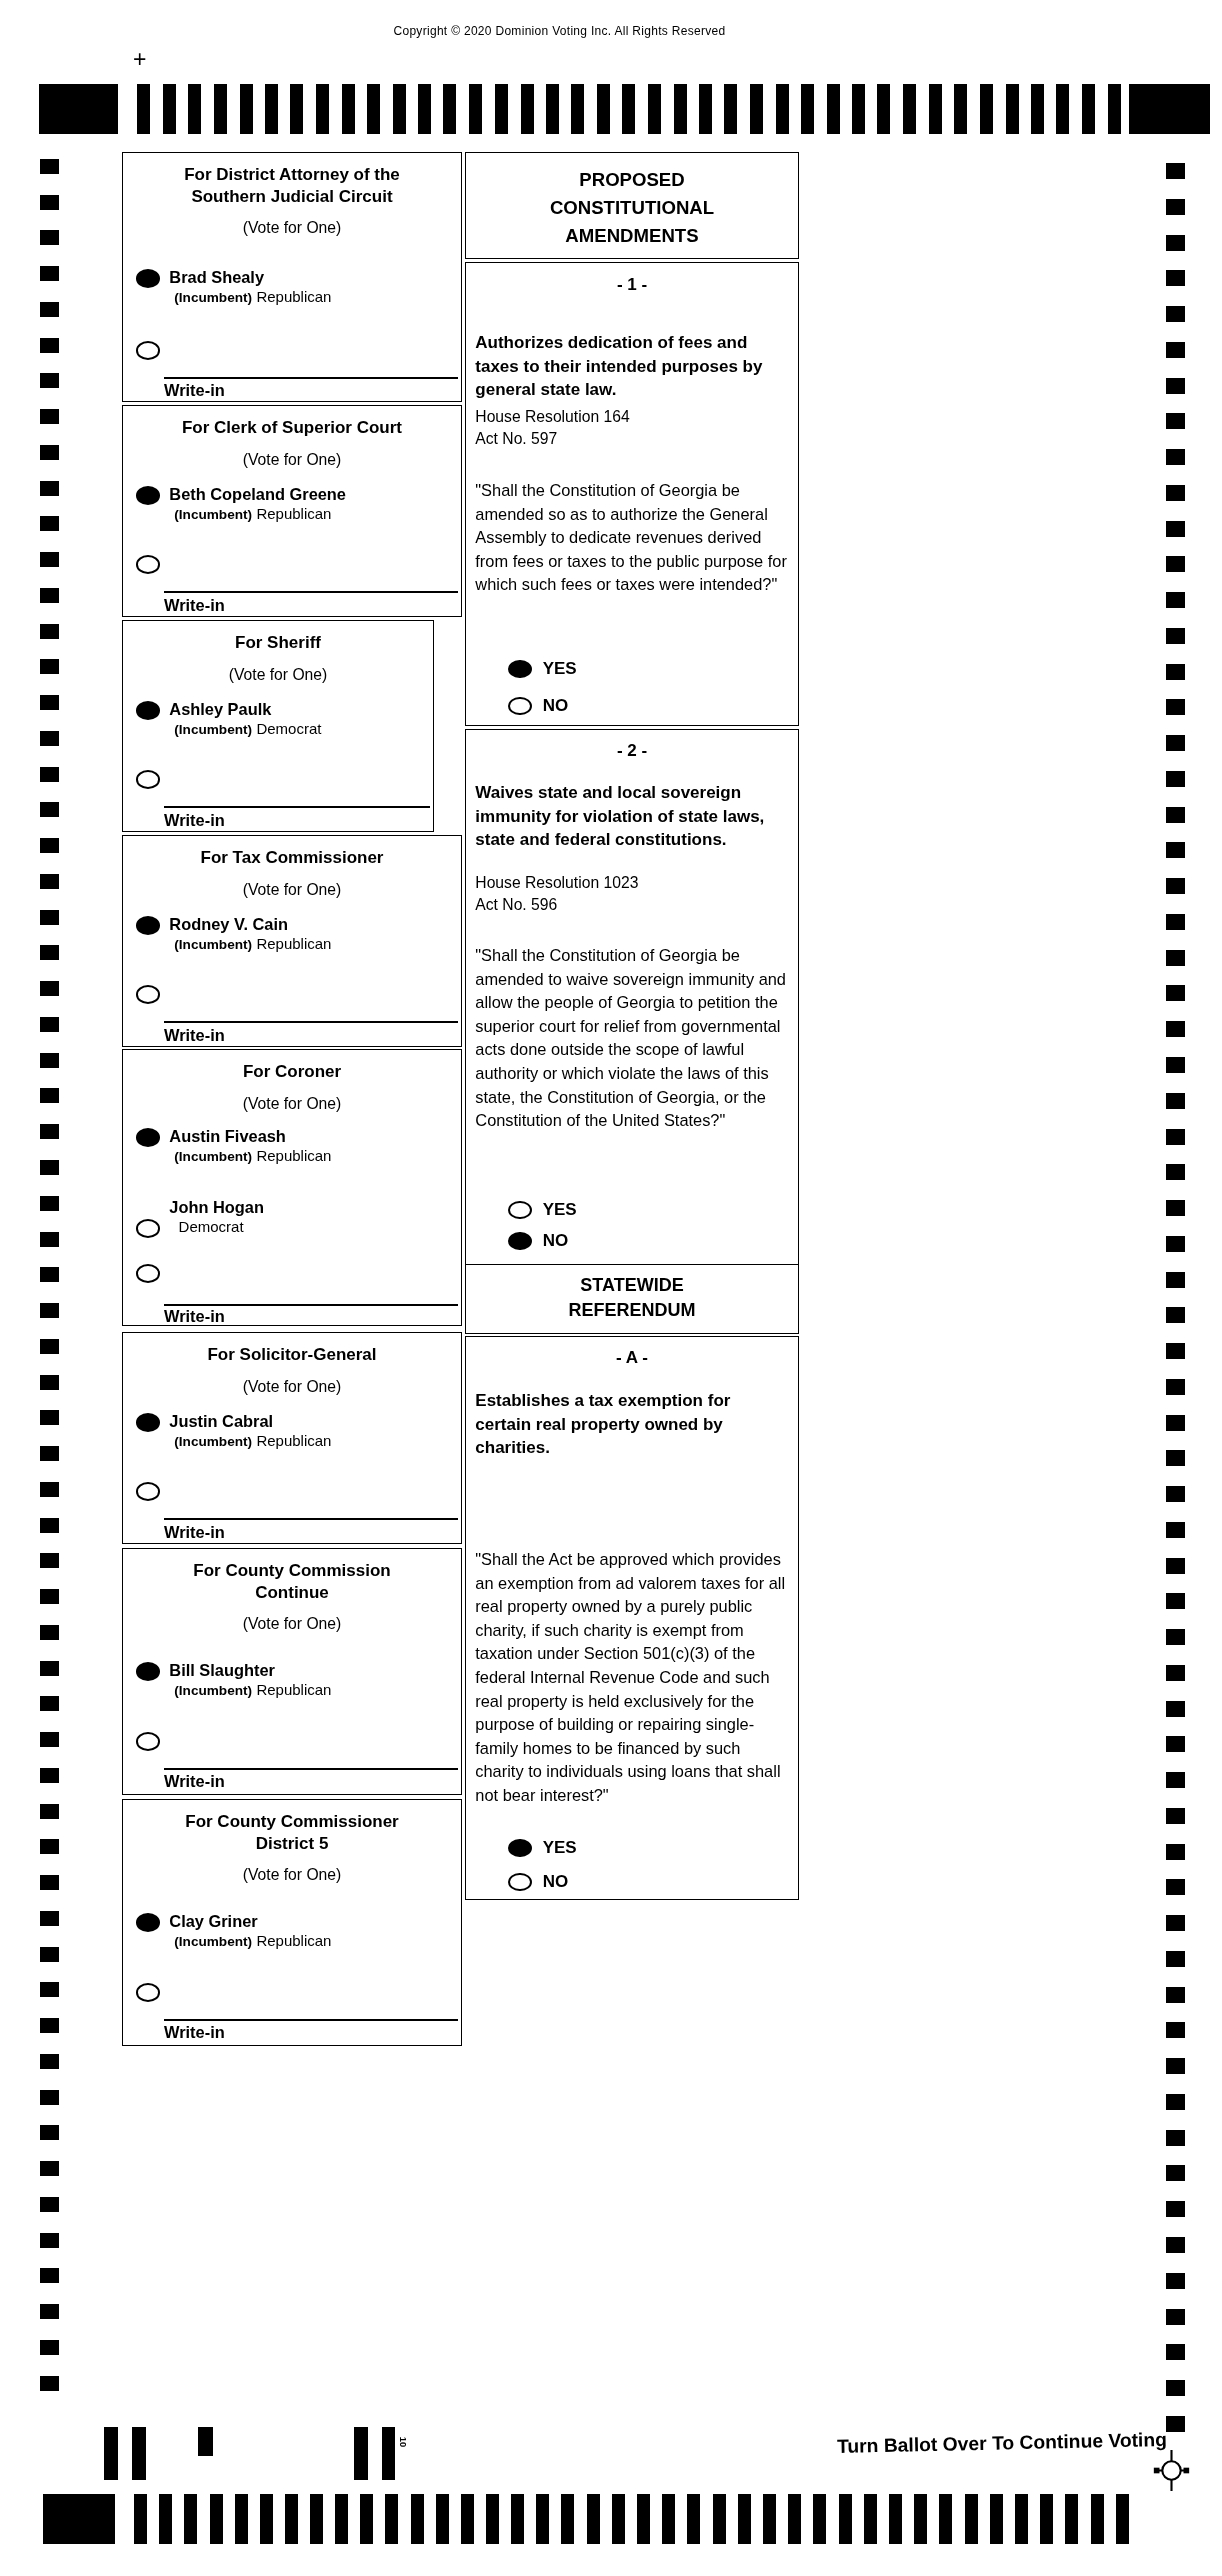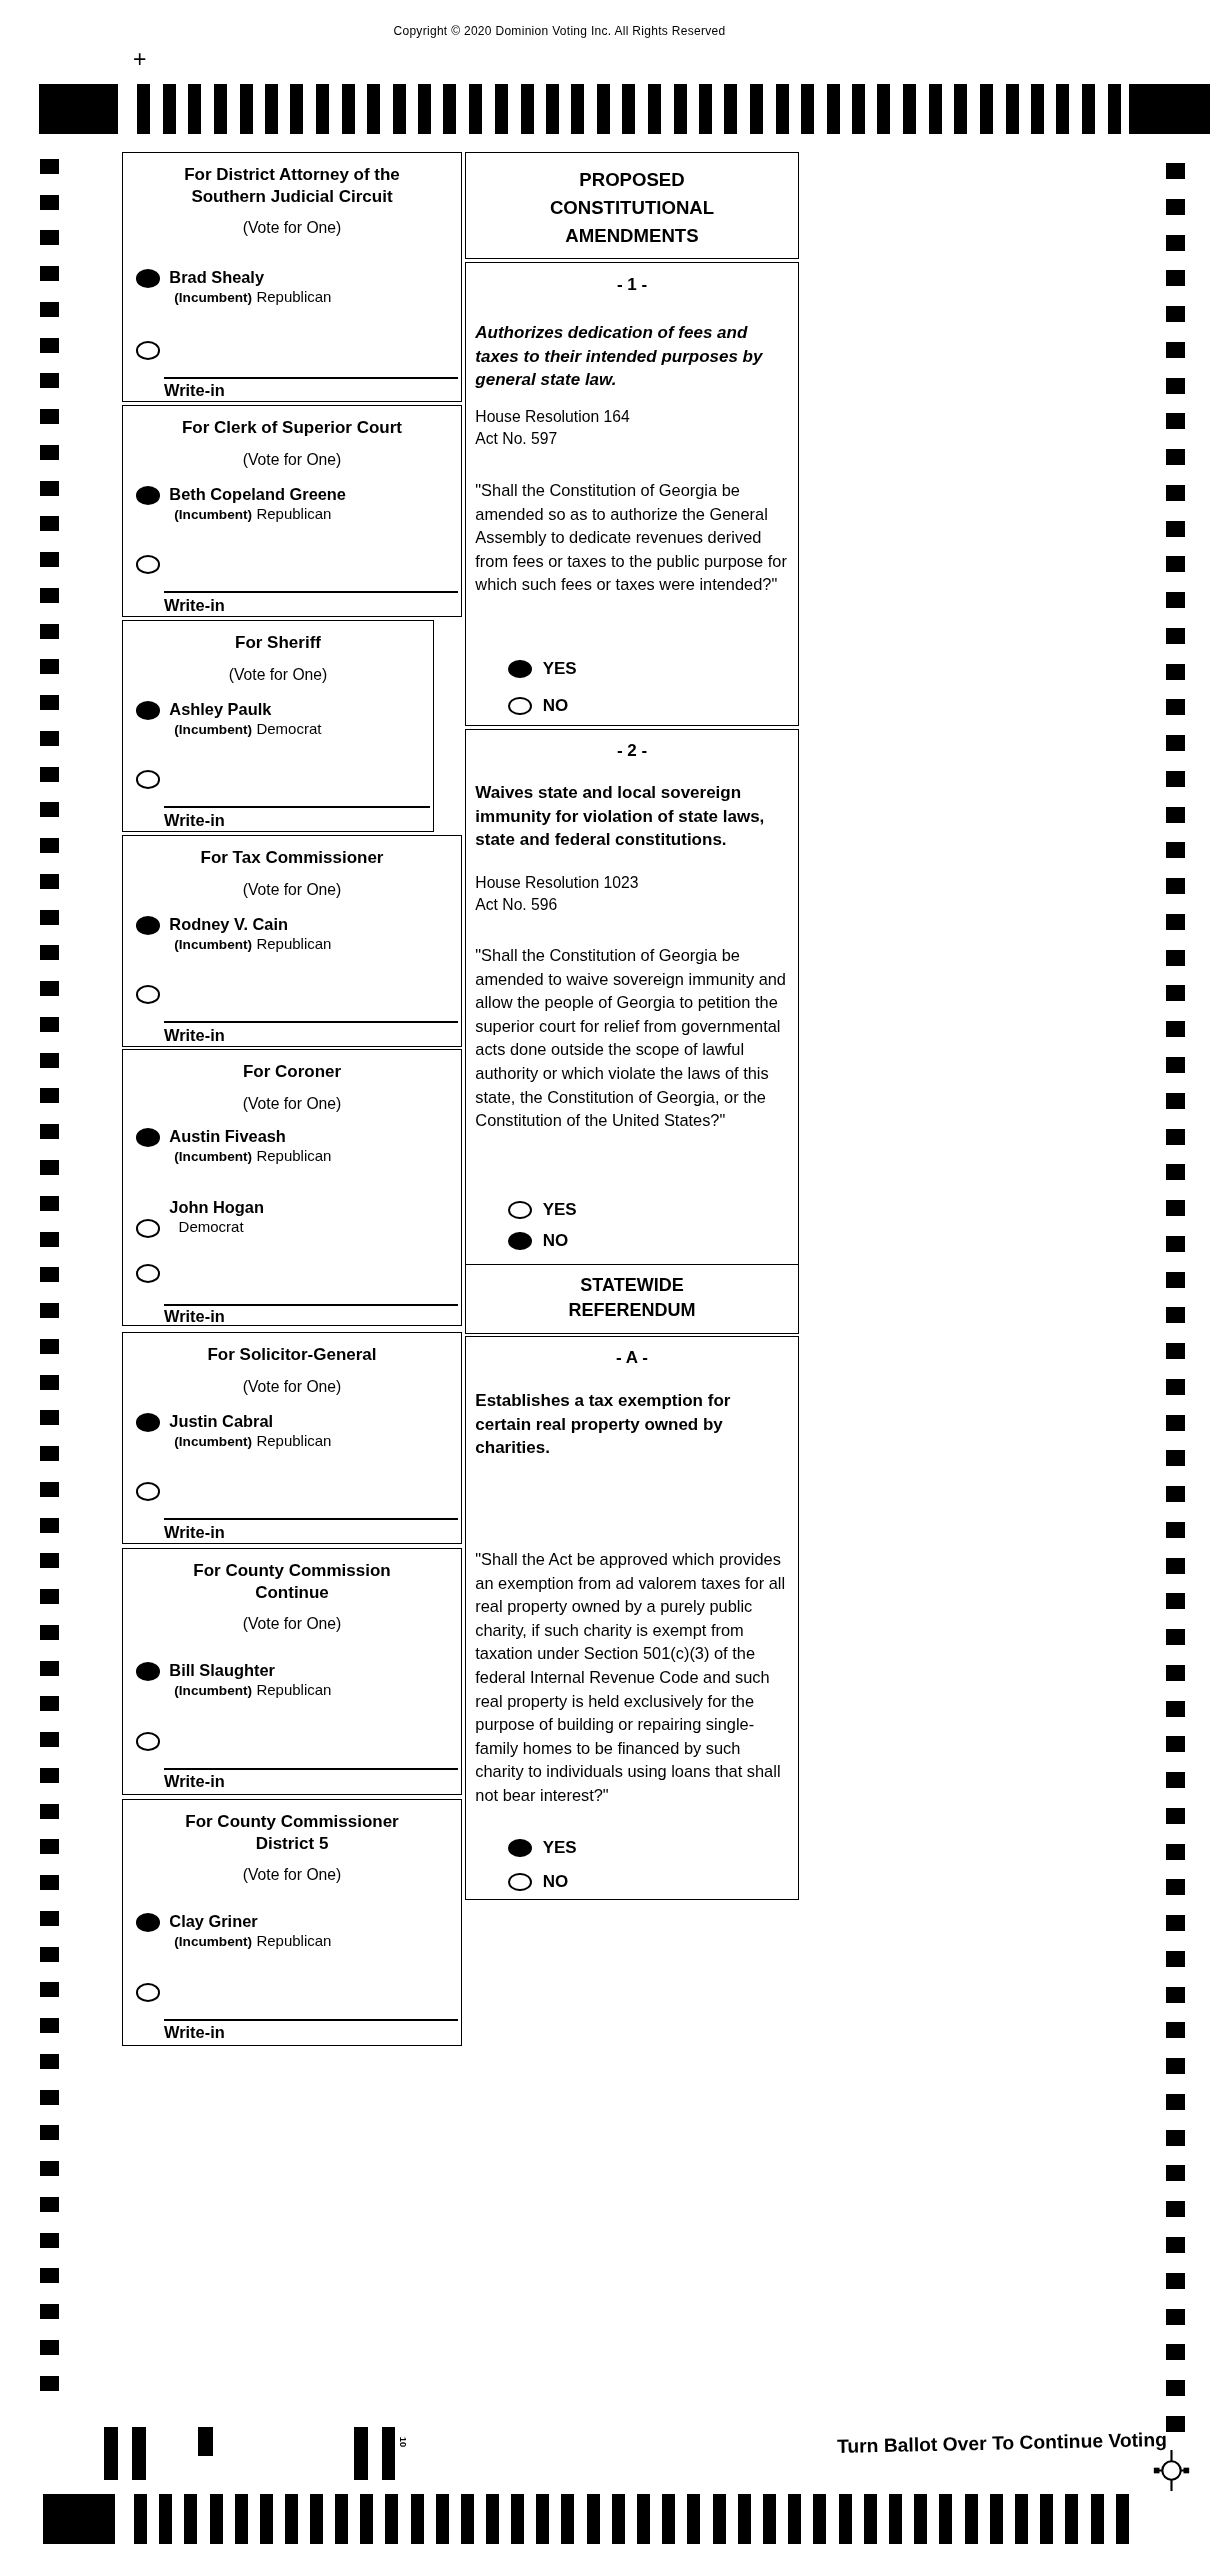--- a/index.html
+++ b/index.html
@@ -431,21 +431,21 @@
     <div class="hlines" style="top:13px;">
       <div class="hl">PROPOSED</div>
       <div class="hl">CONSTITUTIONAL</div>
       <div class="hl">AMENDMENTS</div>
     </div>
   </div>
 
   <div id="measure-layer">
       <div class="box" style="left: 465px; top: 262px; width: 334px; height: 464px;">
         <div class="mnum" style="top: 12px;">- 1 -</div>
-        <div class="msum" style="top: 58px; font-style: italic;">Authorizes dedication of fees and taxes to their intended purposes by general state law.</div>
+        <div class="msum" style="top: 68px;">Authorizes dedication of fees and taxes to their intended purposes by general state law.</div>
         <div class="mrefs" style="top: 143px;">
           <div>House Resolution 164</div>
           <div>Act No. 597</div>
         </div>
         <div class="mq" style="top: 216px;">"Shall the Constitution of Georgia be amended so as to authorize the General Assembly to dedicate revenues derived from fees or taxes to the public purpose for which such fees or taxes were intended?"</div>
         <div class="ynrow" style="top: 396px;">
           <span class="bubble filled"></span>
           <span class="ynlabel">YES</span>
         </div>
         <div class="ynrow" style="top: 433px;">

